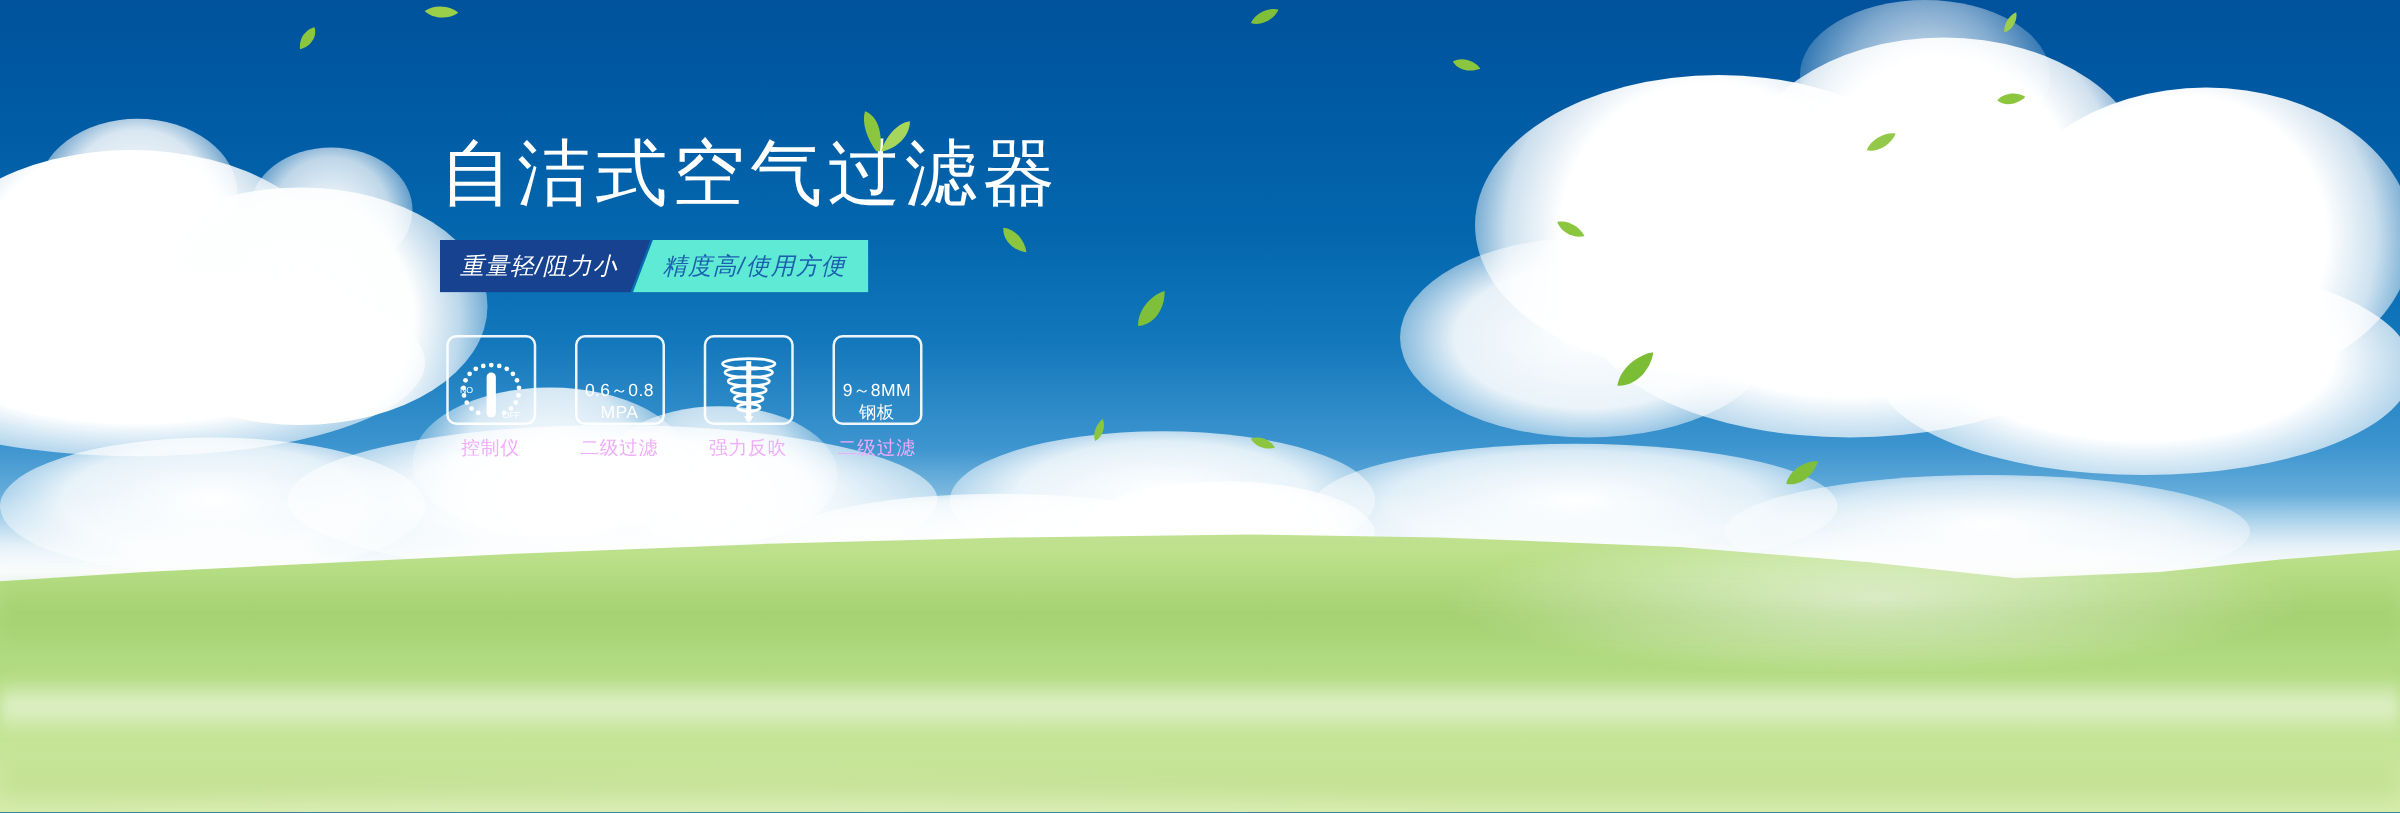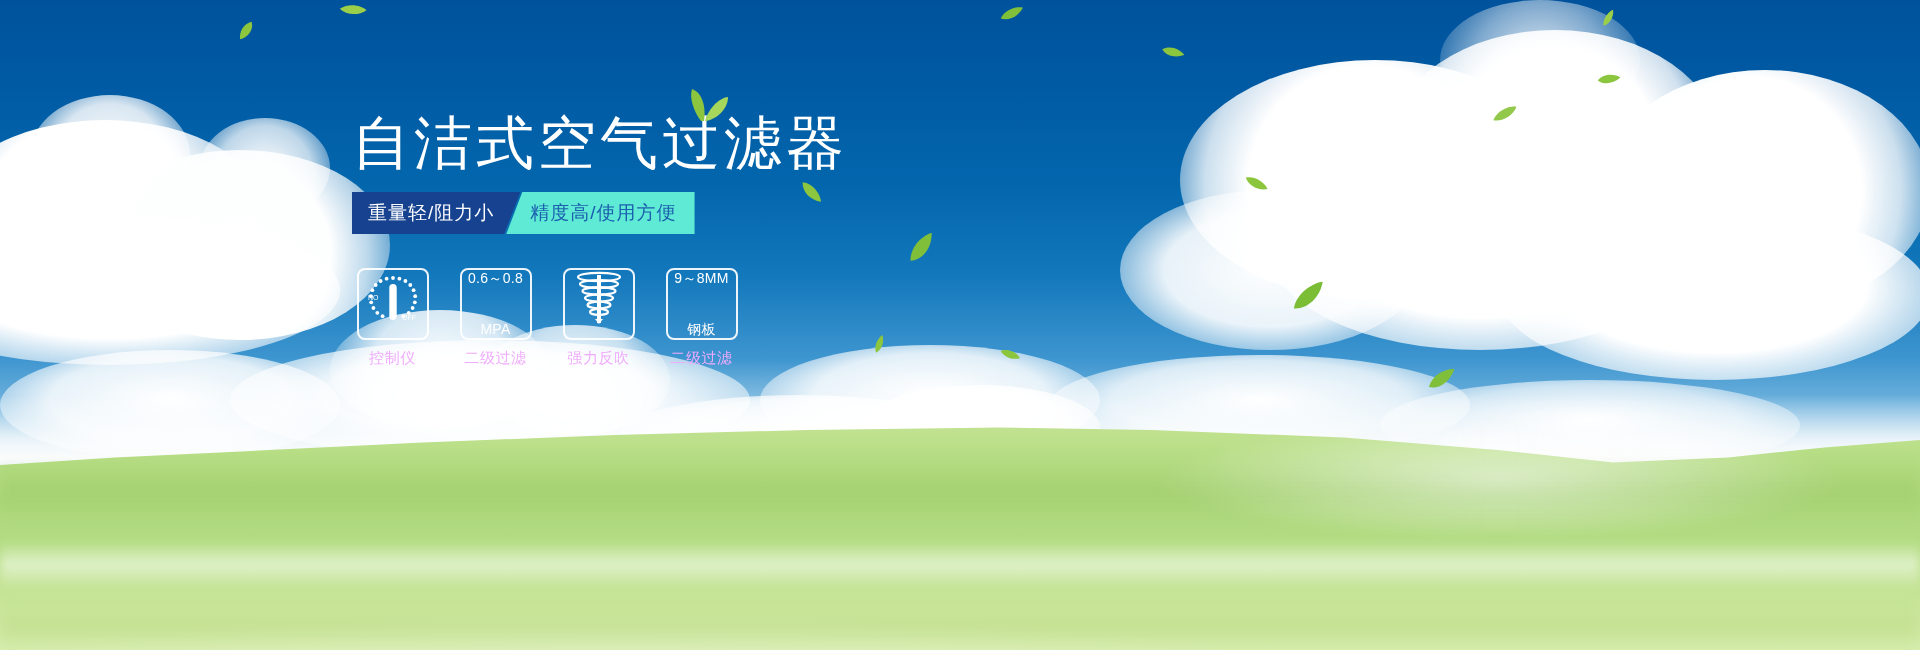--- a/index.html
+++ b/index.html
@@ -112,49 +112,49 @@
 
   
   .leaf{position:absolute;}
   .leaf svg{display:block;}
 
   
   .headline{
     position:absolute;left:352px;top:115px;
     font-size:58px;letter-spacing:4px;color:#ffffff;
     font-weight:400;line-height:1;white-space:nowrap;
-    font-family:Liberation Serif, serif;
+    font-family:Liberation Mono, monospace;
   }
   .leaf-accent{position:absolute;left:676px;top:88px;}
 
   .tagbar{position:absolute;left:352px;top:192px;display:flex;height:42px;}
   .tag{
     height:42px;display:flex;align-items:center;justify-content:center;
-    font-size:19px;letter-spacing:1px;white-space:nowrap;
+    font-size:19px;letter-spacing:1px;white-space:nowrap;font-style:italic;
   }
   .tag-dark{
     background:#16428f;color:#ffffff;padding:0 14px 0 16px;
     -webkit-clip-path:polygon(0 0,100% 0,calc(100% - 16px) 100%,0 100%);
     clip-path:polygon(0 0,100% 0,calc(100% - 16px) 100%,0 100%);
     padding-right:26px;
   }
   .tag-light{
     background:#5eead4;color:#1b5fae;padding:0 18px 0 6px;margin-left:-14px;
     -webkit-clip-path:polygon(16px 0,100% 0,100% 100%,0 100%);
     clip-path:polygon(16px 0,100% 0,100% 100%,0 100%);
     padding-left:24px;
   }
 
   
   .features{position:absolute;left:355px;top:268px;display:flex;gap:28px;}
   .feature{width:75px;display:flex;flex-direction:column;align-items:center;}
   .fbox{
     width:72px;height:72px;border:2px solid rgba(255,255,255,.92);
     border-radius:8px;display:flex;flex-direction:column;
-    align-items:center;justify-content:space-between;box-sizing:border-box;
+    align-items:center;justify-content:flex-end;box-sizing:border-box;
   }
   .fbox-txt{
     color:#ffffff;font-size:14px;line-height:17px;text-align:center;
     letter-spacing:.3px;white-space:nowrap;
   }
   .flabel{
     margin-top:9px;color:#f0abfc;font-size:15px;letter-spacing:.6px;
     white-space:nowrap;text-align:center;
   }
 </style>

